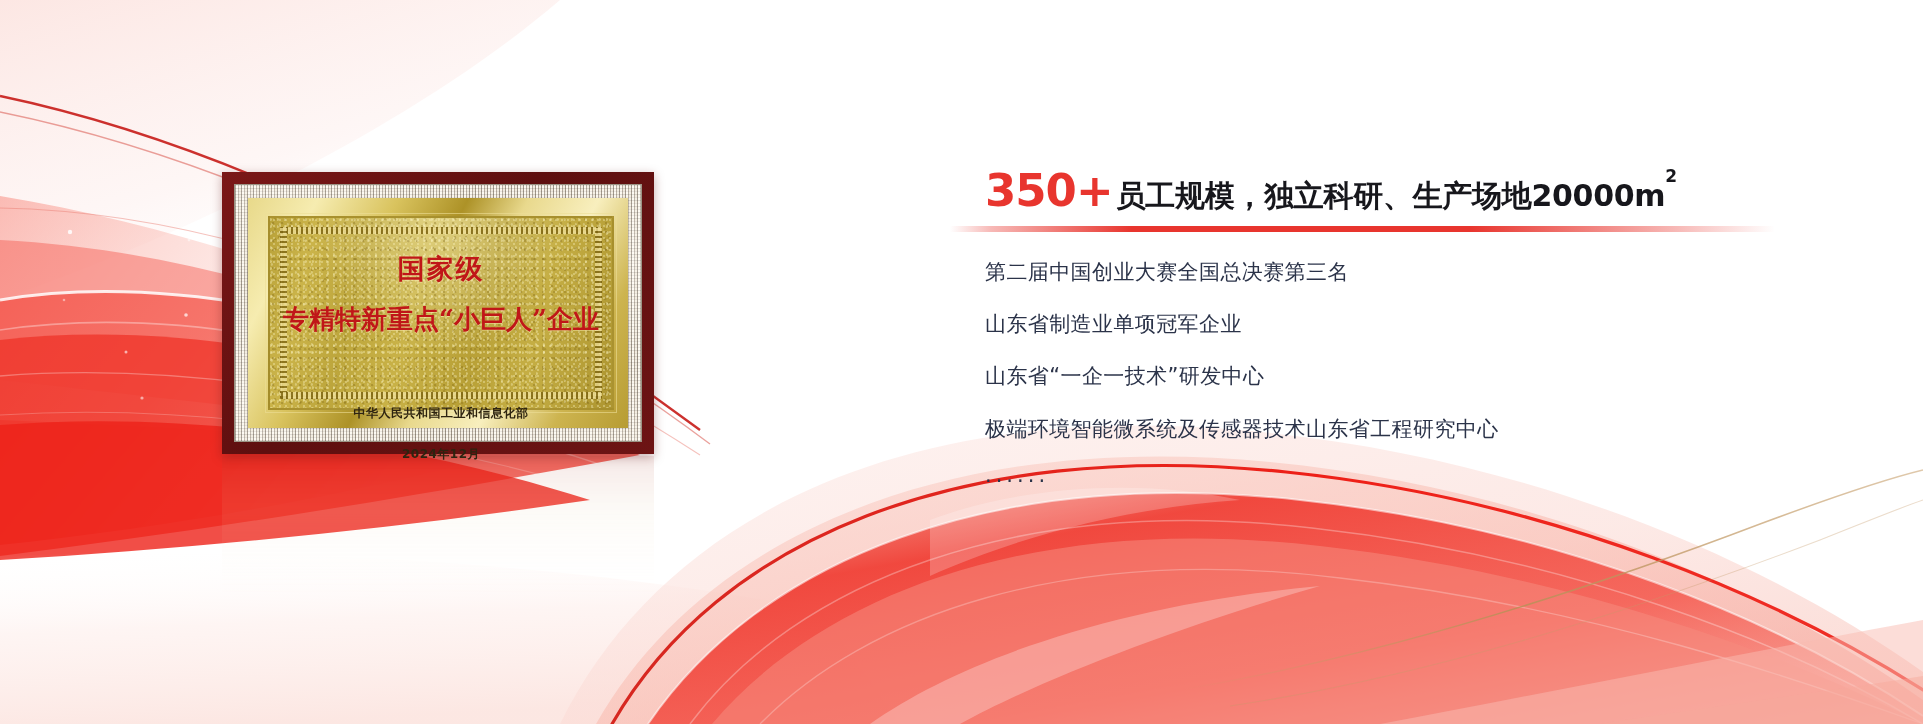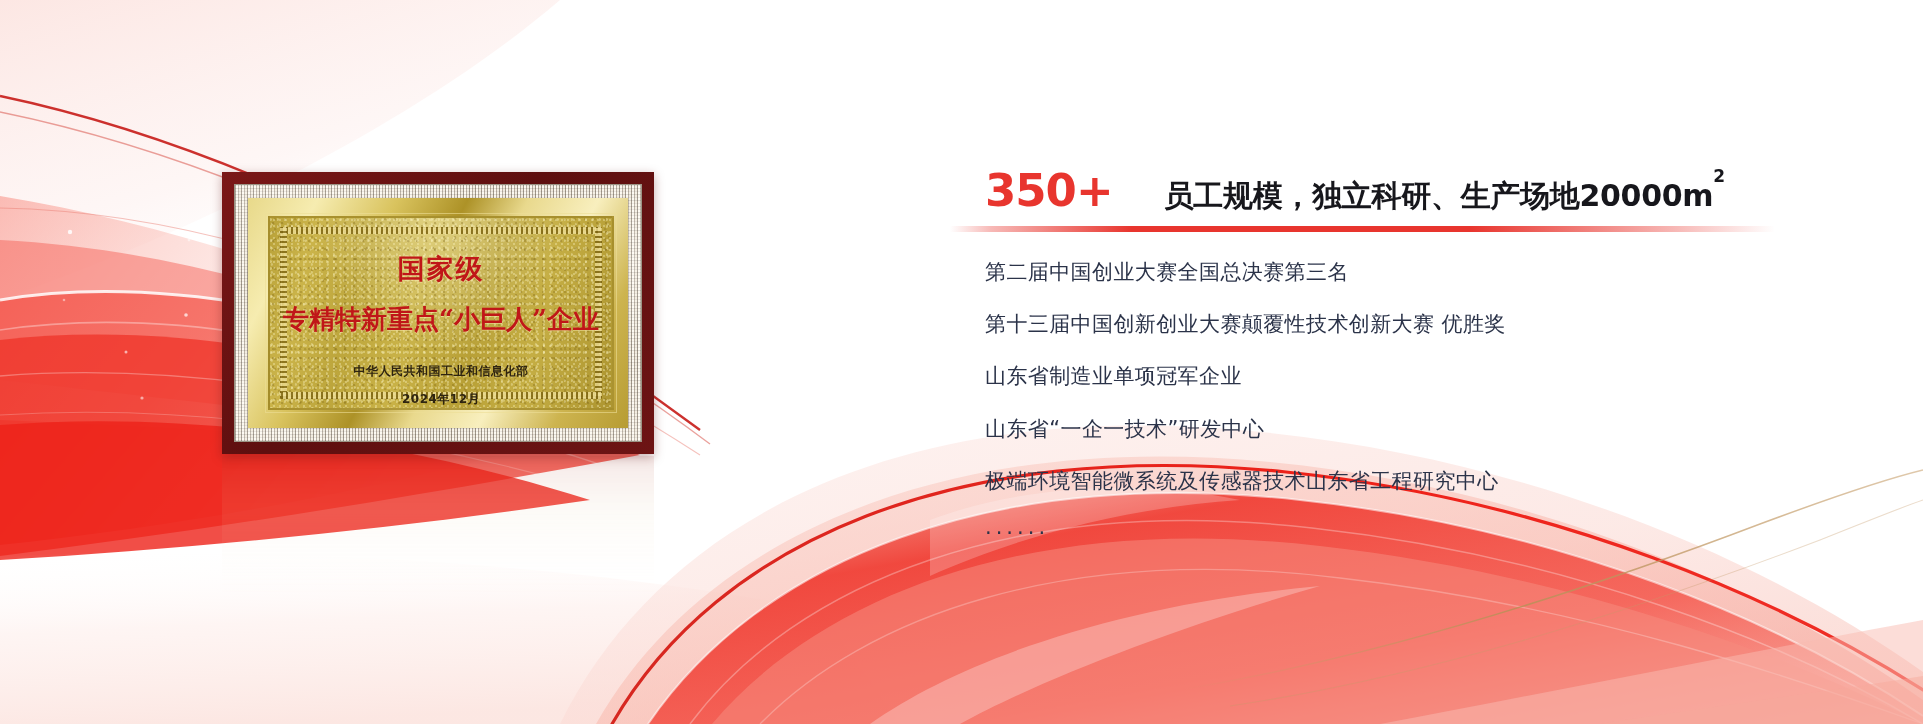--- a/index.html
+++ b/index.html
@@ -156,29 +156,29 @@
     margin-top: 21px;
     text-shadow: 0 1px 0 rgba(255,240,180,.45);
     line-height: 1.1;
     white-space: nowrap;
   }
   .plaque-issuer {
     font-family: "DejaVu Sans", "Liberation Sans", sans-serif;
     font-weight: 700;
     font-size: 12px;
     color: #2e2410;
-    margin-top: 30px;
+    margin-top: 72px;
     letter-spacing: .5px;
   }
   .plaque-date {
     font-family: "DejaVu Sans", "Liberation Sans", sans-serif;
     font-weight: 700;
     font-size: 12px;
     color: #2e2410;
-    margin-top: 11px;
+    margin-top: 24px;
     letter-spacing: .5px;
   }
 
   
   #plaque-reflection {
     position:absolute;
     left: 222px;
     top: 456px;
     width: 432px;
     height: 150px;
@@ -199,21 +199,20 @@
   #content {
     position: absolute;
     left: 985px;
     top: 168px;
     width: 900px;
   }
   #headline {
     display: flex;
     align-items: baseline;
     white-space: nowrap;
-    gap: 48px;
   }
   #headline-number {
     font-family: "DejaVu Sans", "Liberation Sans", sans-serif;
     font-weight: 700;
     font-size: 45px;
     color: #e8352e;
     letter-spacing: -1px;
     line-height: 1;
   }
   #headline-rest {
@@ -404,21 +403,20 @@
 
     <div id="headline">
       <span id="headline-number">350+</span>
       <span id="headline-rest"><span>员工规模，独立科研、生产场地20000m</span><span id="headline-sup">2</span></span>
     </div>
 
     <div id="headline-rule"></div>
 
     <ul id="award-list">
       <li class="award-item">第二届中国创业大赛全国总决赛第三名</li>
-      <li class="award-item">第十三届中国创新创业大赛颠覆性技术创新大赛 优胜奖</li>
       <li class="award-item">山东省制造业单项冠军企业</li>
       <li class="award-item">山东省“一企一技术”研发中心</li>
       <li class="award-item">极端环境智能微系统及传感器技术山东省工程研究中心</li>
       <li class="award-item is-ellipsis">······</li>
     </ul>
 
   </div>
 </div>
 
 </body></html>

